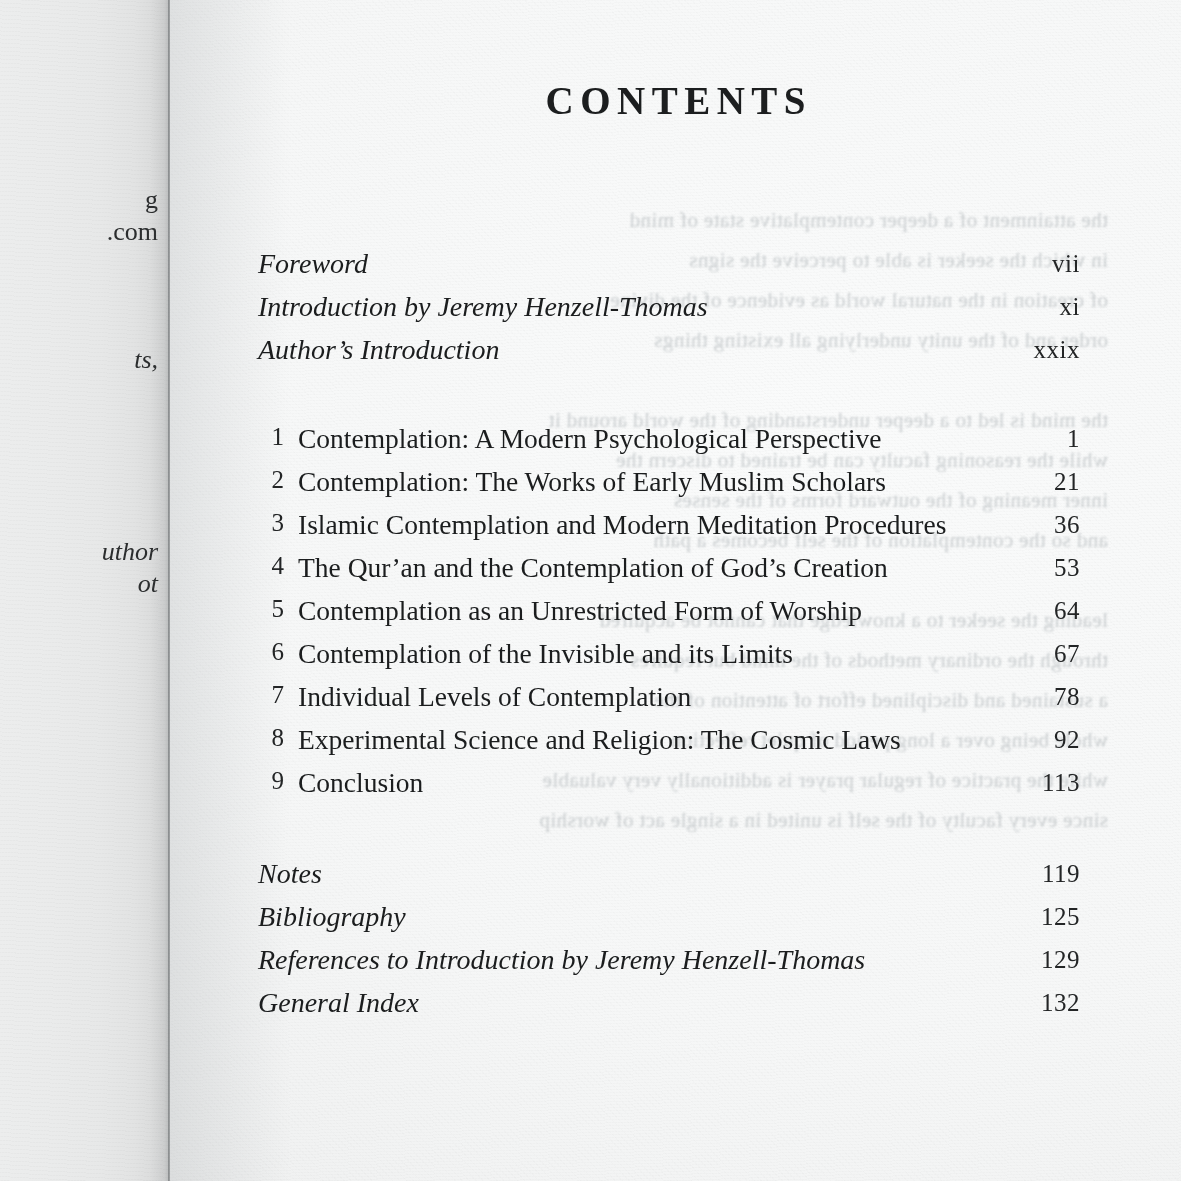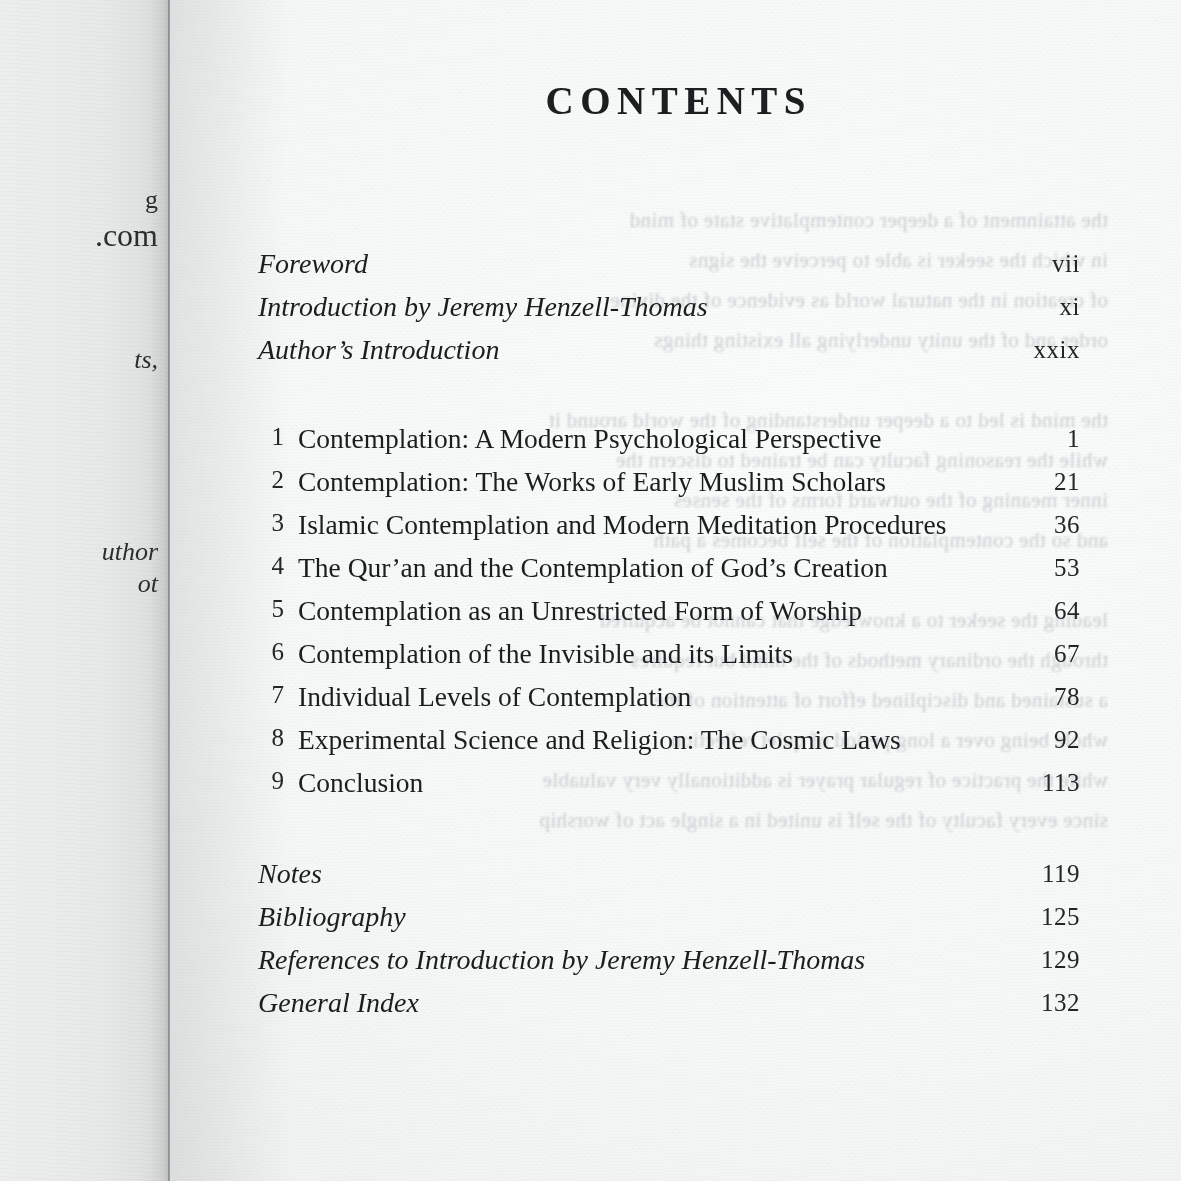--- a/index.html
+++ b/index.html
@@ -210,21 +210,21 @@
 </style>
 </head>
 <body>
 
 <div id="page">
 
   <div class="verso-page">
     <div class="verso-grain"></div>
     <div id="verso-fragments">
         <div class="verso-text" style="top: 185px; font-size: 26px; font-style: normal;">g</div>
-        <div class="verso-text" style="top: 217px; font-size: 32px; font-style: normal;">.com</div>
+        <div class="verso-text" style="top: 217px; font-size: 26px; font-style: normal;">.com</div>
         <div class="verso-text" style="top: 345px; font-size: 26px; font-style: italic;">ts,</div>
         <div class="verso-text" style="top: 537px; font-size: 26px; font-style: italic;">uthor</div>
         <div class="verso-text" style="top: 569px; font-size: 26px; font-style: italic;">ot</div>
       </div>
   </div>
 
   <div class="gutter"></div>
   <div class="gutter-edge"></div>
 
   <div class="recto-page">

